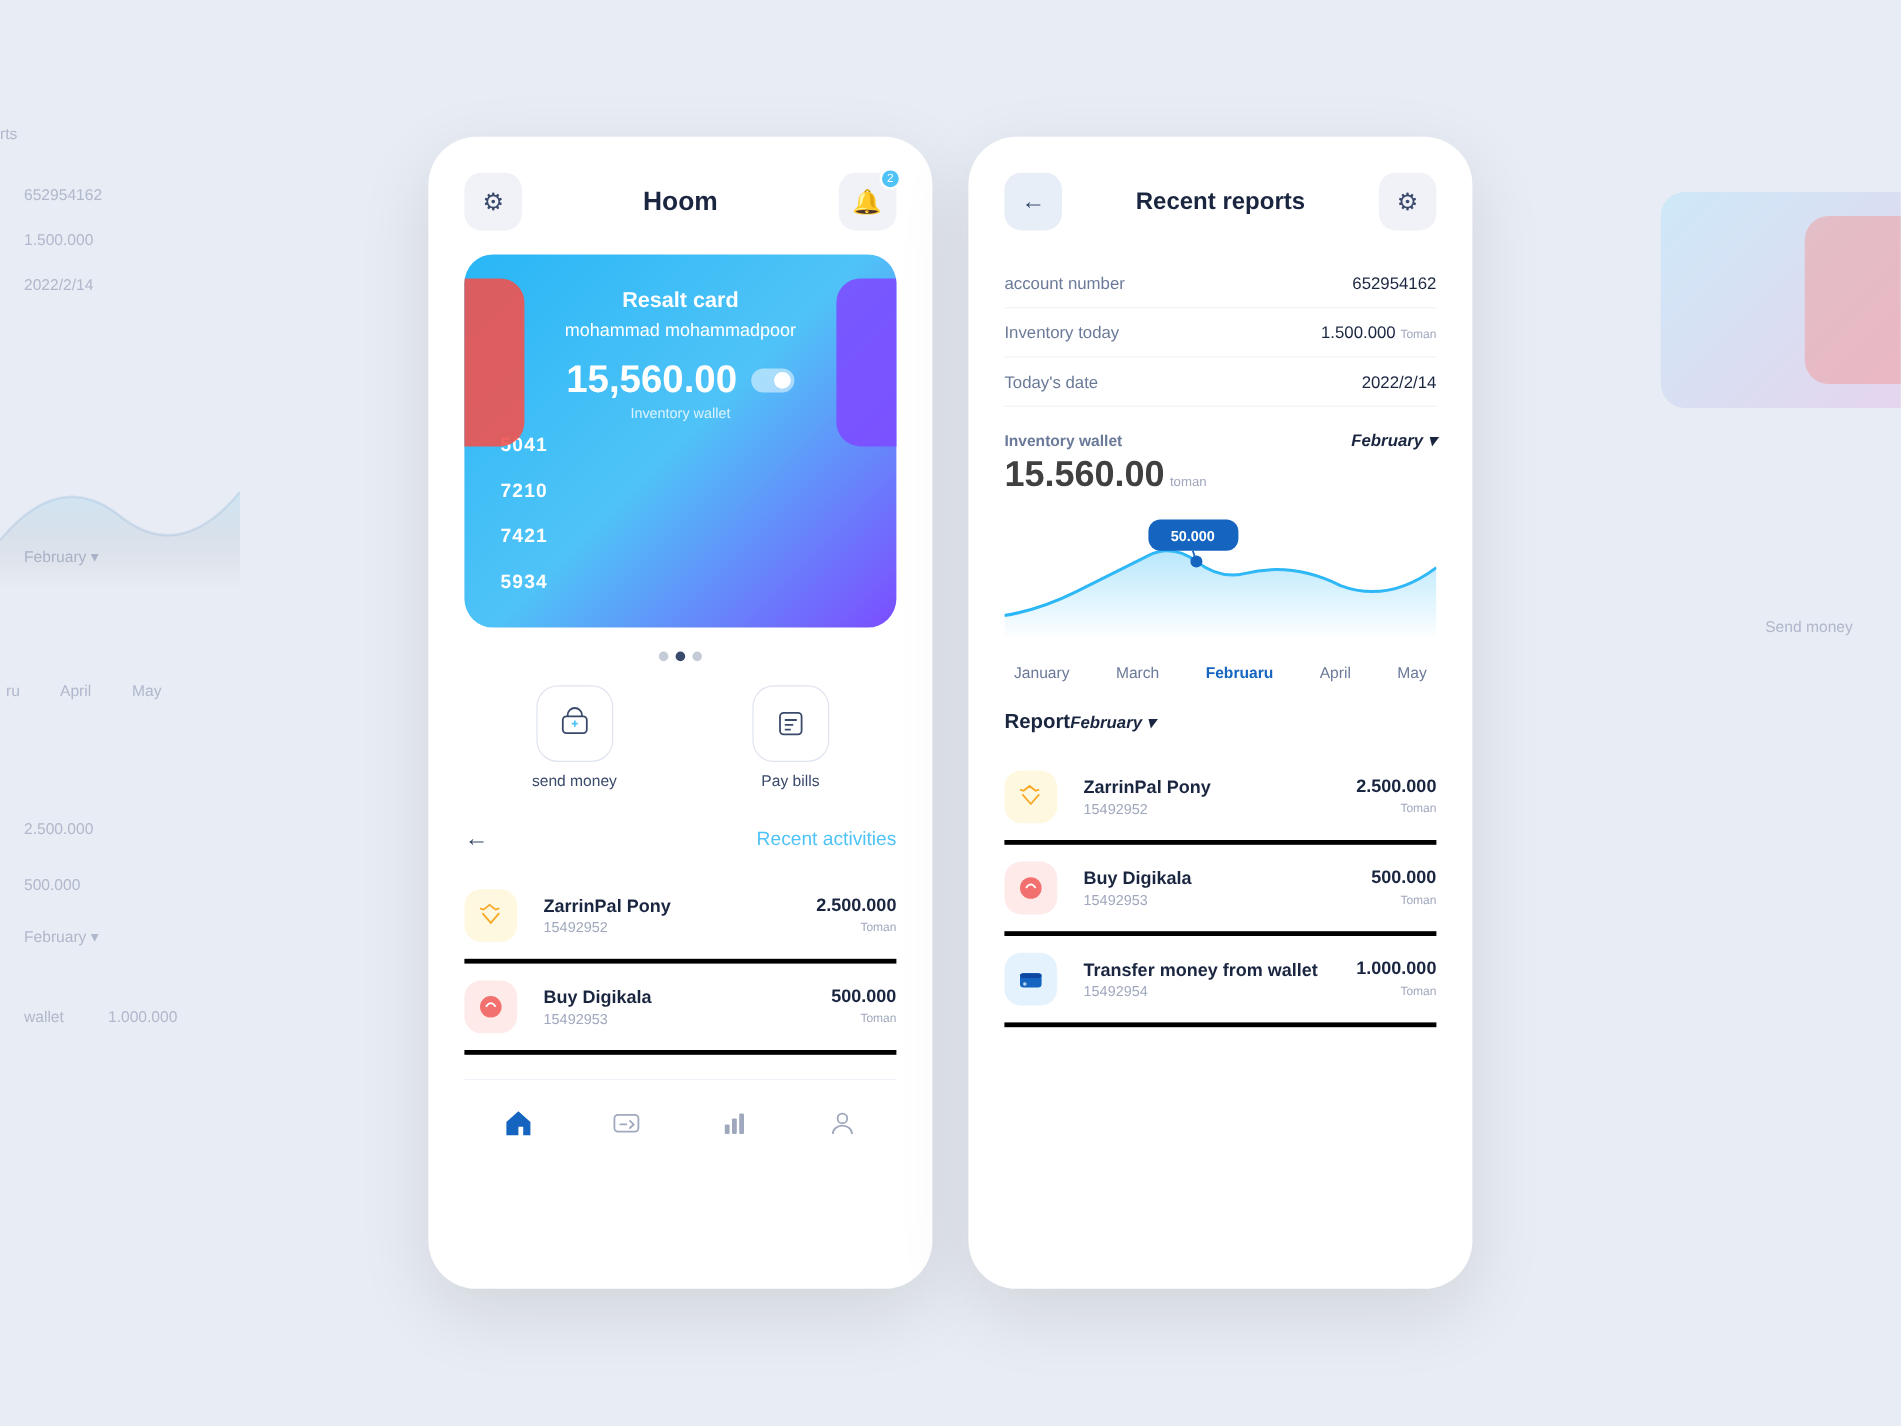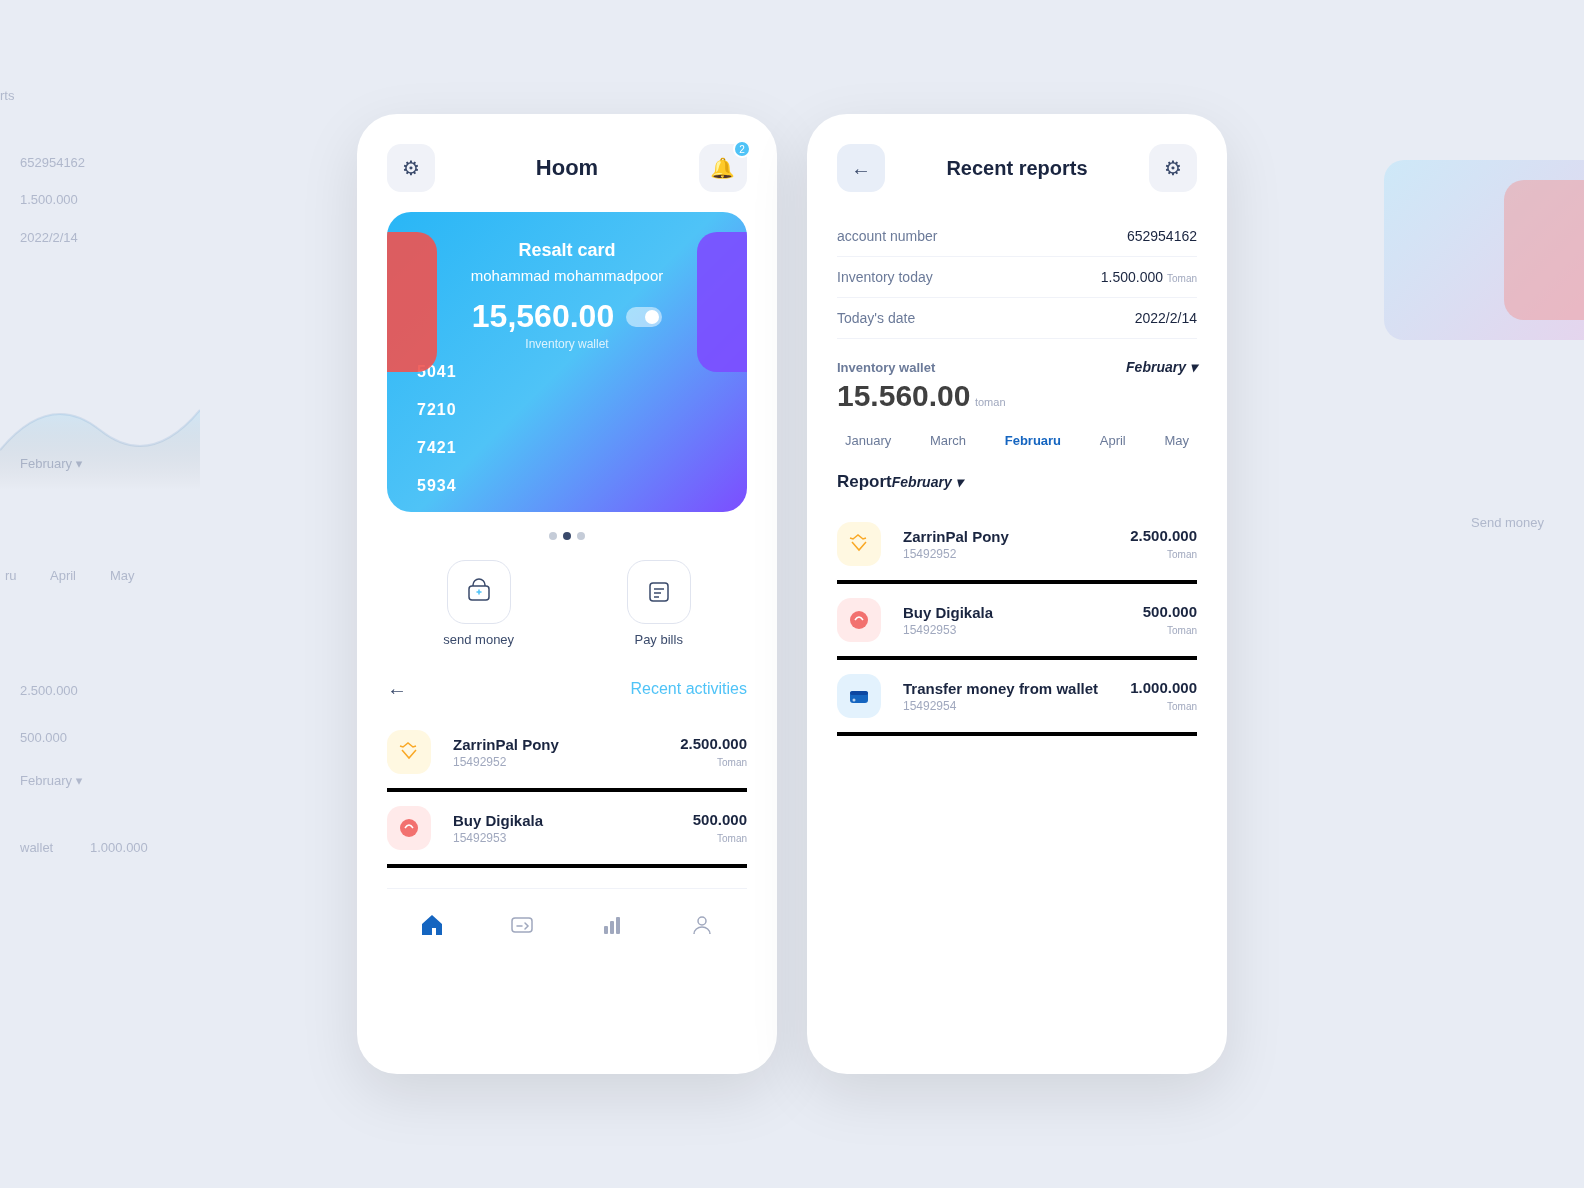--- a/index.html
+++ b/index.html
@@ -75,21 +75,21 @@
     .phone1-title {
       font-size: 22px;
       font-weight: 600;
       color: #1a2540;
     }
 
     
     .credit-card {
       background: linear-gradient(135deg, #29b6f6 0%, #4fc3f7 50%, #7c4dff 100%);
       border-radius: 24px;
-      padding: 28px 30px 17px;
+      padding: 28px 30px 28px;
       color: #fff;
       margin-bottom: 20px;
       position: relative;
       overflow: hidden;
     }
 
     .card-side-left {
       position: absolute;
       left: -30px;
       top: 20px;
@@ -376,21 +376,21 @@
     }
     .ghost-curve {
       position: absolute;
     }
   </style>
 </head>
 <body>
 
 <div class="ghost-layer">
 
-  <span class="ghost-text-item" style="left:0;top:88px">rts</span>
+  <span class="ghost-text-item" style="left:0;top:104px">rts</span>
   <span class="ghost-text-item" style="left:20px;top:155px">652954162</span>
   <span class="ghost-text-item" style="left:20px;top:192px">1.500.000</span>
   <span class="ghost-text-item" style="left:20px;top:230px">2022/2/14</span>
   <span class="ghost-text-item" style="left:20px;top:456px">February ▾</span>
   <span class="ghost-text-item" style="left:5px;top:568px">ru</span>
   <span class="ghost-text-item" style="left:50px;top:568px">April</span>
   <span class="ghost-text-item" style="left:110px;top:568px">May</span>
   <span class="ghost-text-item" style="left:20px;top:773px">February ▾</span>
   <span class="ghost-text-item" style="left:20px;top:683px">2.500.000</span>
   <span class="ghost-text-item" style="left:20px;top:730px">500.000</span>
@@ -583,20 +583,38 @@
         <div class="month-selector">
           <span>February</span>
           <span>▾</span>
         </div>
       </div>
       <div>
         <span class="chart-amount">15.560.00</span>
         <span class="chart-unit">toman</span>
       </div>
 
+      <div class="chart-wrap">
+        <svg width="100%" height="110" viewBox="0 0 360 110" preserveAspectRatio="none" style="position:absolute;top:0;left:0">
+          <defs>
+            <linearGradient id="chartGrad" x1="0" y1="0" x2="0" y2="1">
+              <stop offset="0%" stop-color="#4fc3f7" stop-opacity="0.4"></stop>
+              <stop offset="100%" stop-color="#4fc3f7" stop-opacity="0.0"></stop>
+            </linearGradient>
+          </defs>
+          <path d="M0,90 Q30,85 60,70 Q90,55 120,40 Q140,30 160,45 Q180,60 200,55 Q240,45 280,65 Q320,80 360,50" fill="none" stroke="#29b6f6" stroke-width="2.5"></path>
+          <path d="M0,90 Q30,85 60,70 Q90,55 120,40 Q140,30 160,45 Q180,60 200,55 Q240,45 280,65 Q320,80 360,50 L360,110 L0,110 Z" fill="url(#chartGrad)"></path>
+
+          <circle cx="160" cy="45" r="5" fill="#1565c0"></circle>
+
+          <rect x="120" y="10" width="75" height="26" rx="10" fill="#1565c0"></rect>
+          <text x="157" y="28" font-size="12" fill="#fff" text-anchor="middle" font-weight="700">50.000</text>
+          <line x1="157" y1="36" x2="160" y2="45" stroke="#1565c0" stroke-width="1.5"></line>
+        </svg>
+      </div>
 
       <div class="month-tabs">
         <span class="month-tab">January</span>
         <span class="month-tab">March</span>
         <span class="month-tab active">Februaru</span>
         <span class="month-tab">April</span>
         <span class="month-tab">May</span>
       </div>
 
       <div class="report-header">

